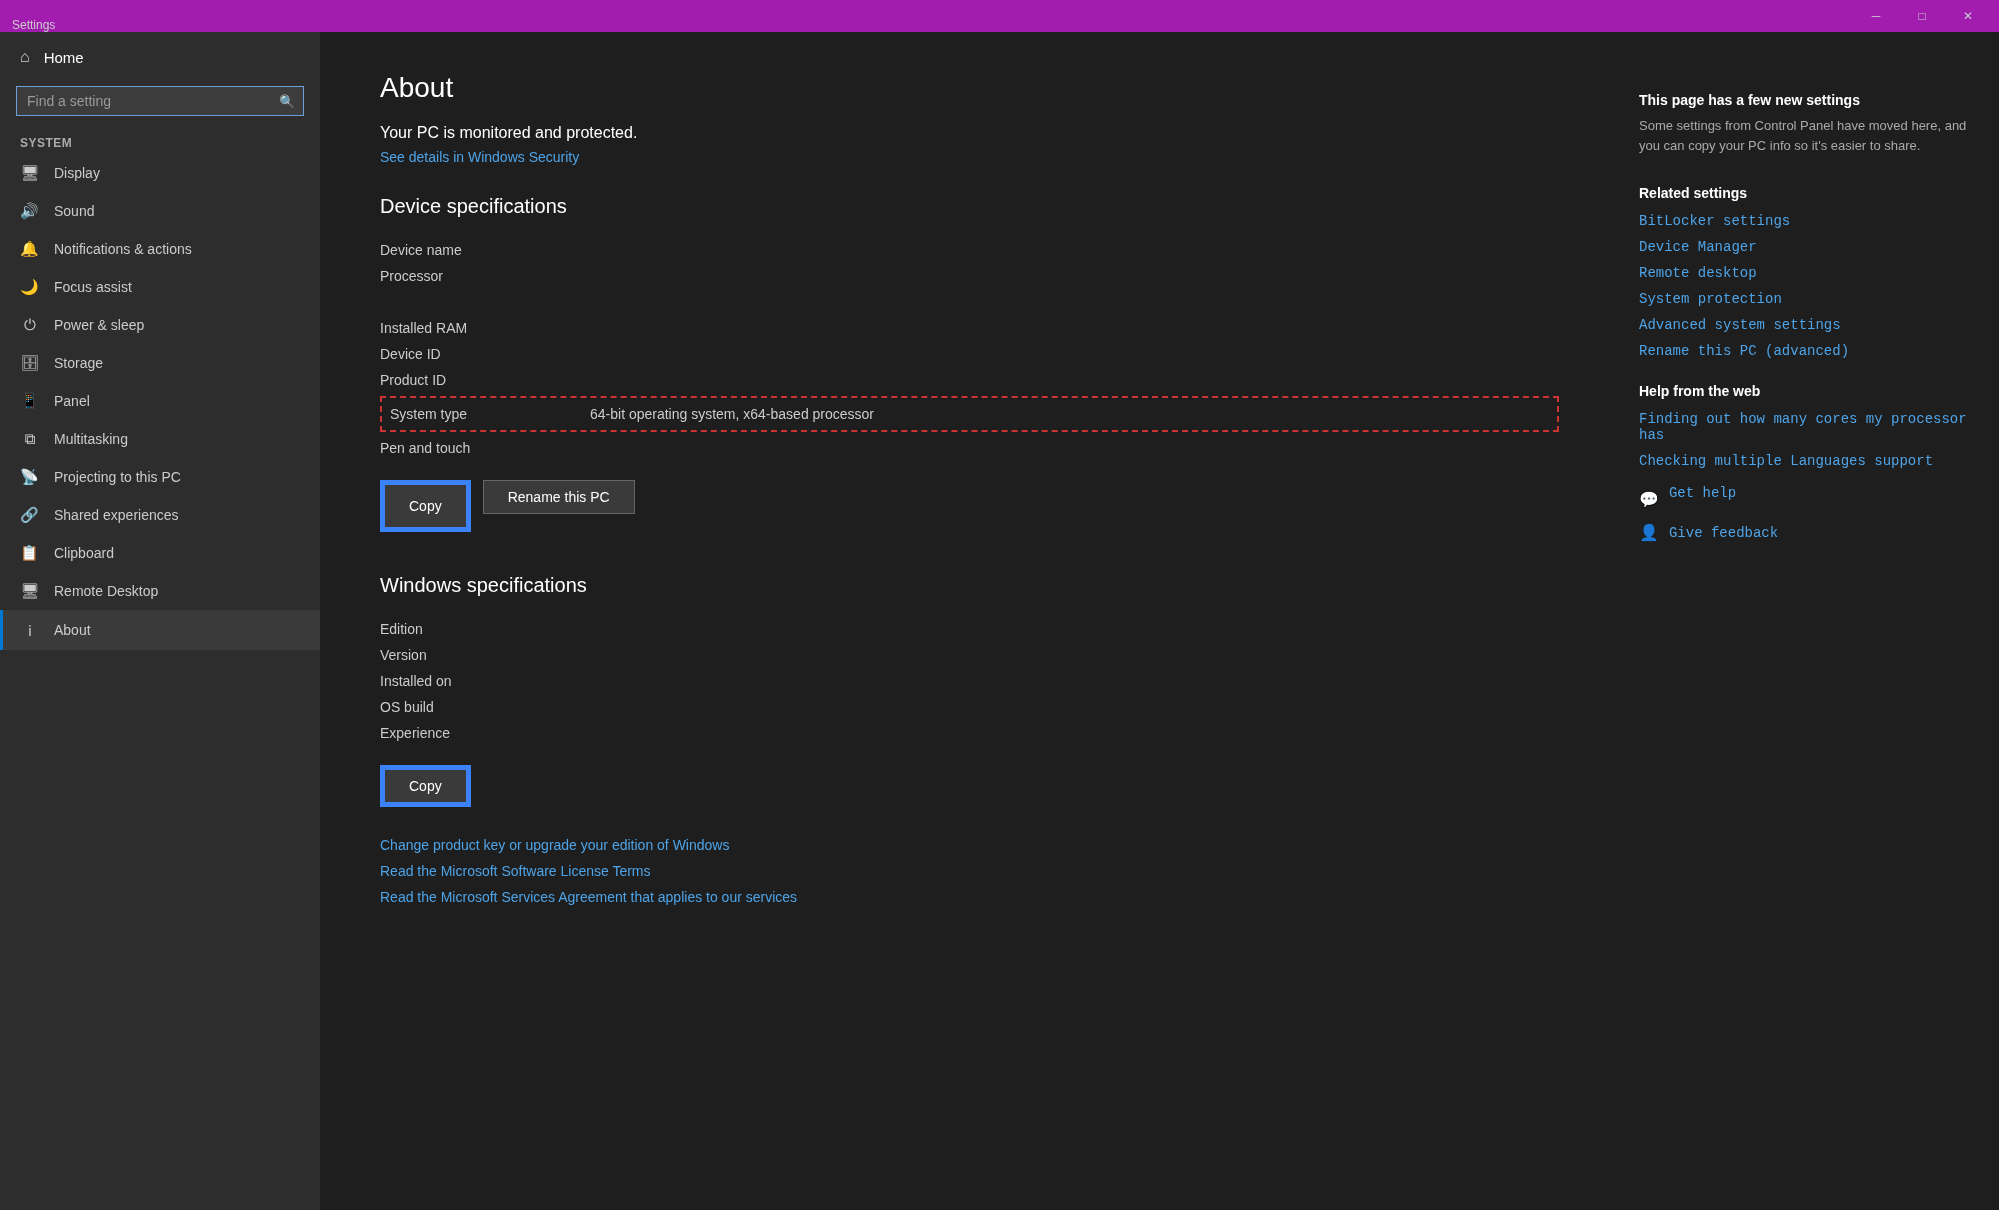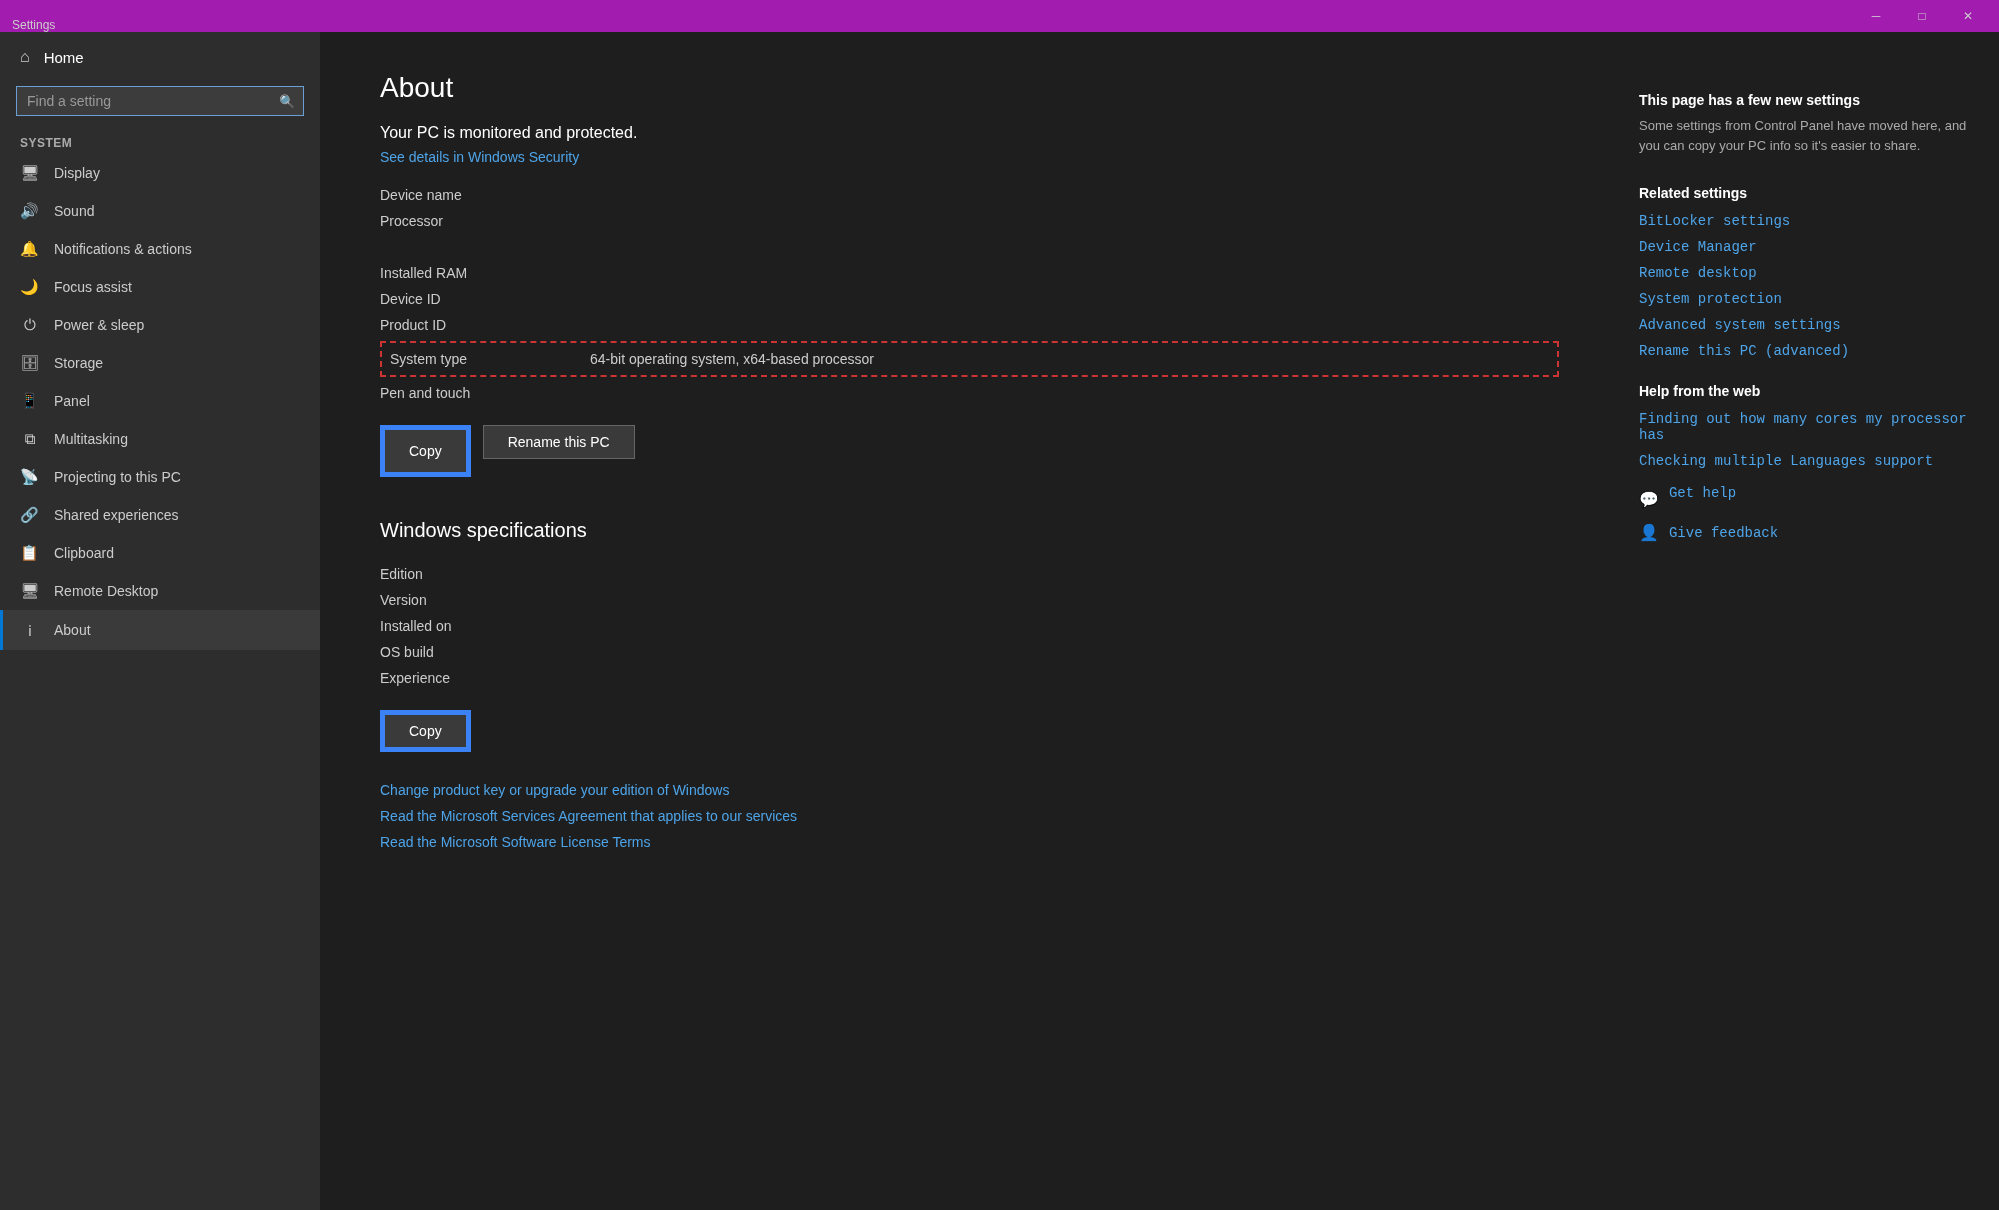--- a/index.html
+++ b/index.html
@@ -140,21 +140,21 @@
       color: #ffffff;
       margin-bottom: 6px;
     }
 
     .security-link {
       color: #4ea4e8;
       font-size: 14px;
       text-decoration: none;
       cursor: pointer;
       display: inline-block;
-      margin-bottom: 18px;
+      margin-bottom: 30px;
       text-align: right;
     }
 
     .section-title {
       font-size: 20px;
       font-weight: 300;
       color: #ffffff;
       margin-bottom: 20px;
     }
 
@@ -357,20 +357,21 @@
       <span>About</span>
     </div>
   </div>
 
   <div class="content">
     <h1 class="page-title">About</h1>
 
     <p class="security-status">Your PC is monitored and protected.</p>
     <a class="security-link">See details in Windows Security</a>
 
+    <h2 class="section-title">Device specifications</h2>
 
     <div class="spec-table">
       <span class="spec-label">Device name</span>
       <span class="spec-value"></span>
 
       <span class="spec-label">Processor</span>
       <span class="spec-value"></span>
 
       <span class="spec-label">&nbsp;</span>
       <span class="spec-value"></span>
@@ -413,22 +414,22 @@
       <span class="spec-label">OS build</span>
       <span class="spec-value"></span>
 
       <span class="spec-label">Experience</span>
       <span class="spec-value"></span>
     </div>
 
     <button class="copy-btn" style="margin-bottom:30px;">Copy</button>
 
     <a class="link-blue">Change product key or upgrade your edition of Windows</a>
+    <a class="link-blue">Read the Microsoft Software License Terms</a>
     <a class="link-blue">Read the Microsoft Services Agreement that applies to our services</a>
-    <a class="link-blue">Read the Microsoft Software License Terms</a>
   </div>
 
   <div class="right-panel">
     <p class="panel-new-settings-title">This page has a few new settings</p>
     <p class="panel-new-settings-desc">Some settings from Control Panel have moved here, and you can copy your PC info so it's easier to share.</p>
 
     <p class="panel-section-label">Related settings</p>
     <a class="panel-link">BitLocker settings</a>
     <a class="panel-link">Device Manager</a>
     <a class="panel-link">Remote desktop</a>

